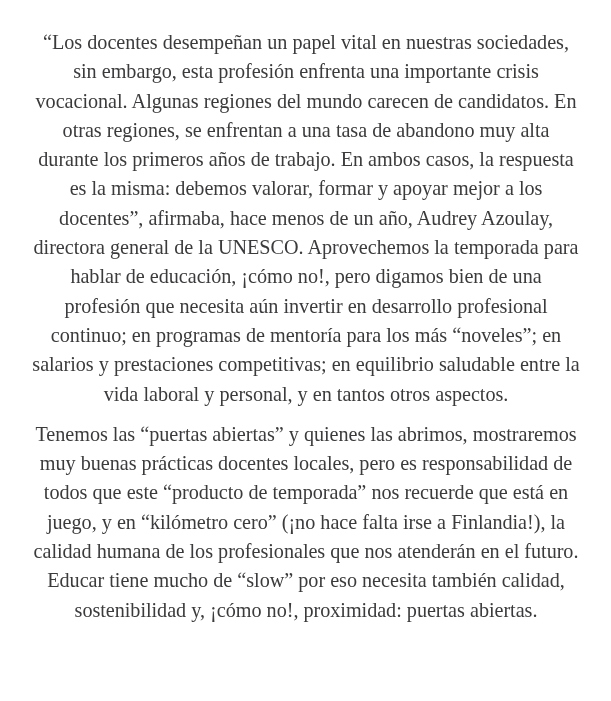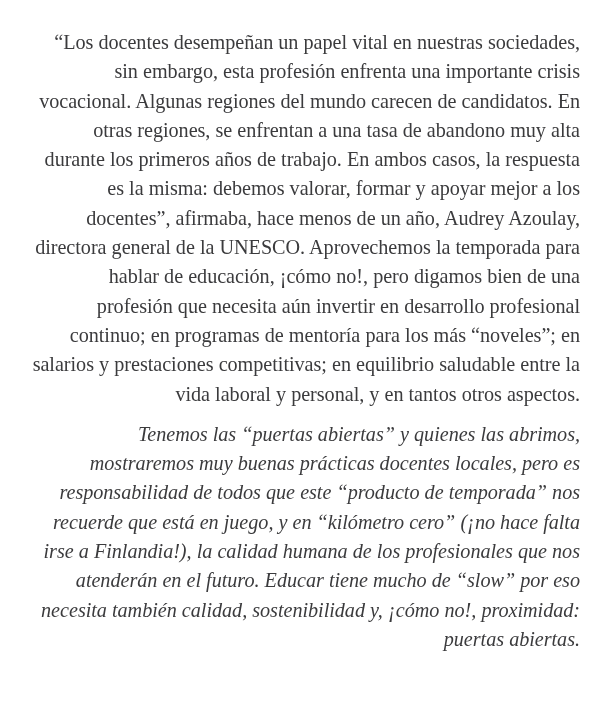--- a/index.html
+++ b/index.html
@@ -16,28 +16,27 @@
   .article {
     box-sizing: border-box;
     width: 611px;
     padding: 28px 31px 0 32px;
   }
   .para {
     margin: 0 0 11px 0;
     font-size: 20.2px;
     line-height: 29.3px;
     color: #3b3b3d;
-    text-align: right;
+    text-align: center;
     letter-spacing: -0.04px;
     word-spacing: 0.1px;
     -webkit-font-smoothing: antialiased;
   }
   .para:last-child {
     margin-bottom: 0;
-    font-style: italic;
   }
 </style>
 </head>
 <body>
 
 <div class="article">
   <p class="para">“Los docentes desempeñan un papel vital en nuestras sociedades, sin embargo, esta profesión enfrenta una importante crisis vocacional. Algunas regiones del mundo carecen de candidatos. En otras regiones, se enfrentan a una tasa de abandono muy alta durante los primeros años de trabajo. En ambos casos, la respuesta es la misma: debemos valorar, formar y apoyar mejor a los docentes”, afirmaba, hace menos de un año, Audrey Azoulay, directora general de la UNESCO. Aprovechemos la temporada para hablar de educación, ¡cómo no!, pero digamos bien de una profesión que necesita aún invertir en desarrollo profesional continuo; en programas de mentoría para los más “noveles”; en salarios y prestaciones competitivas; en equilibrio saludable entre la vida laboral y personal, y en tantos otros aspectos.</p>
   <p class="para">Tenemos las “puertas abiertas” y quienes las abrimos, mostraremos muy buenas prácticas docentes locales, pero es responsabilidad de todos que este “producto de temporada” nos recuerde que está en juego, y en “kilómetro cero” (¡no hace falta irse a Finlandia!), la calidad humana de los profesionales que nos atenderán en el futuro. Educar tiene mucho de “slow” por eso necesita también calidad, sostenibilidad y, ¡cómo no!, proximidad: puertas abiertas.</p>
 </div>
 

